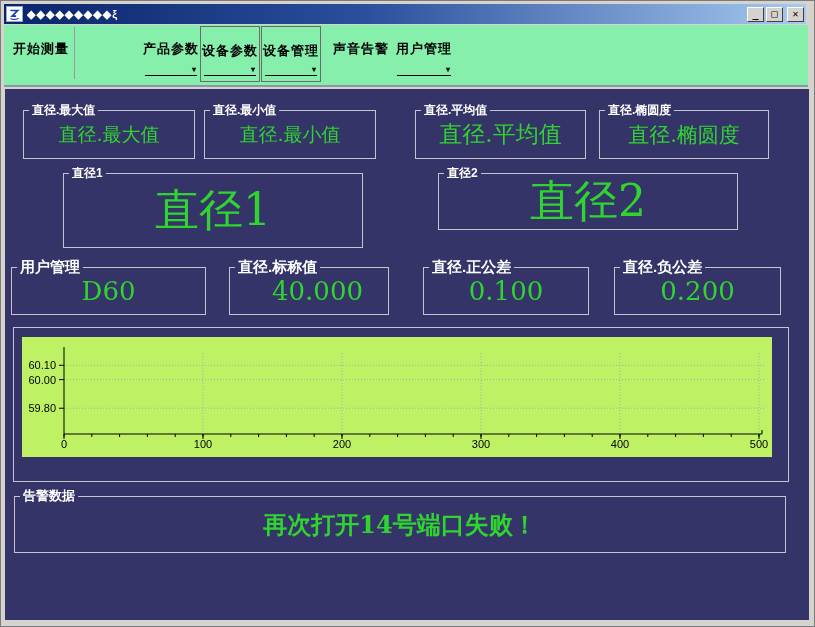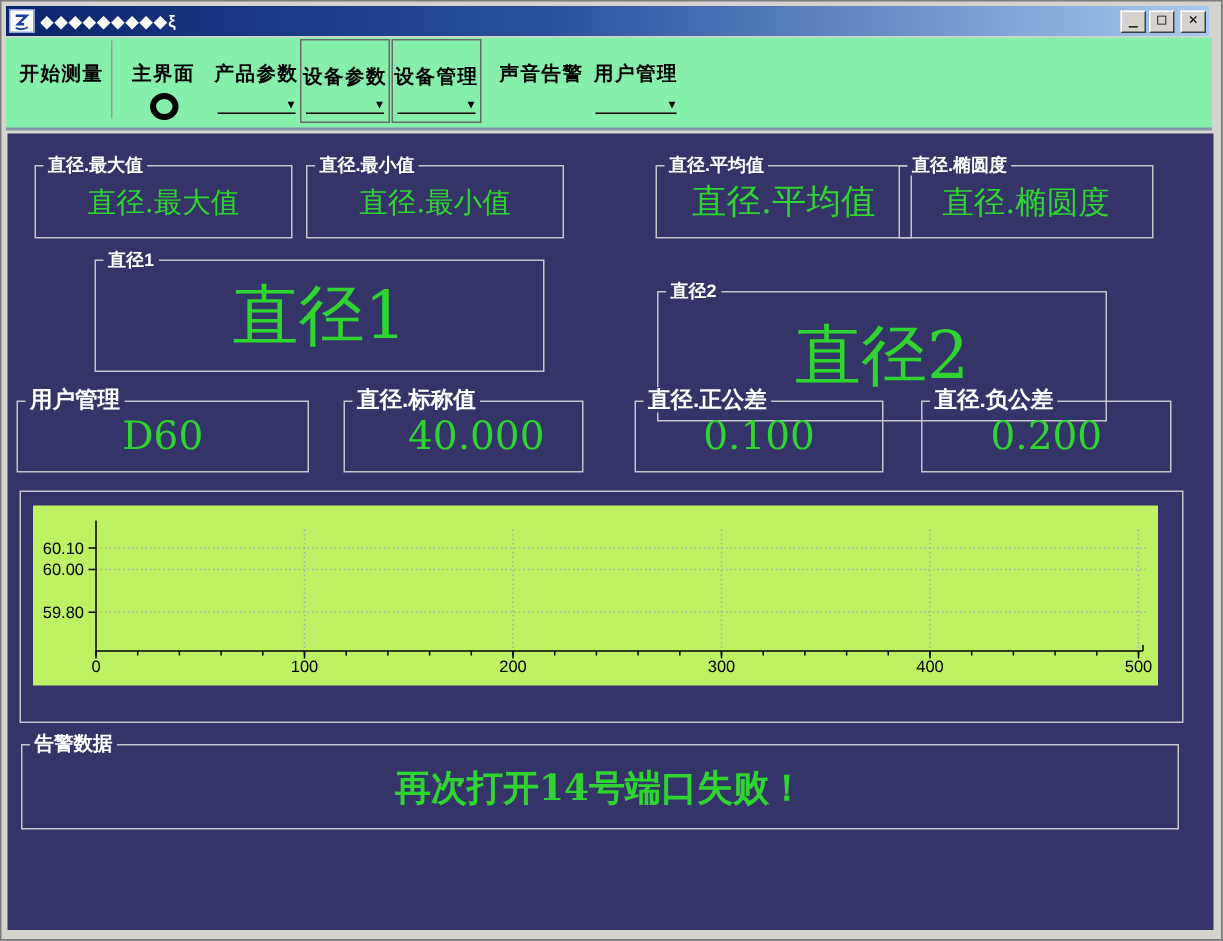--- a/index.html
+++ b/index.html
@@ -45,24 +45,24 @@
   .glabel{position:absolute;top:-8px;left:5px;background:#343468;padding:0 3px;
     color:#fff;font-weight:bold;font-size:12px;line-height:14px;white-space:nowrap;}
   .glabel-lg{font-size:15px;top:-10px;line-height:17px;}
   .gvalue{width:100%;height:100%;display:flex;align-items:center;justify-content:center;
     color:#30D430;font-family:"DejaVu Serif","Liberation Serif",serif;white-space:nowrap;}
   .v19{font-size:19px;} .v23{font-size:23px;} .v21{font-size:21px;}
   .v44{font-size:44px;} .v26{font-size:26px;} .v24{font-size:24px;font-weight:bold;text-align:center;}
   
   #f-max{left:22px;top:109px;width:172px;height:49px;}
   #f-min{left:203px;top:109px;width:172px;height:49px;}
-  #f-avg{left:436px;top:109px;width:171px;height:49px;}
+  #f-avg{left:414px;top:109px;width:171px;height:49px;}
   #f-oval{left:598px;top:109px;width:170px;height:49px;}
   #f-d1{left:62px;top:172px;width:300px;height:75px;text-align:right;}
-  #f-d2{left:437px;top:172px;width:300px;height:87px;margin-top:21px;}
+  #f-d2{left:437px;top:172px;width:300px;height:57px;}
   #f-model{left:10px;top:266px;width:195px;height:48px;}
   #f-nominal{left:228px;top:266px;width:160px;height:48px;padding-left:17px;}
   #f-pos{left:422px;top:266px;width:166px;height:48px;}
   #f-neg{left:613px;top:266px;width:167px;height:48px;}
   
   #chart-panel{left:12px;top:326px;width:776px;height:155px;}
   .chart-surface{position:absolute;left:8px;top:9px;width:750px;height:120px;background:#bef264;}
   #chart-svg .ax{stroke:#000;stroke-width:1;}
   #chart-svg .grid{stroke:#aaaaaa;stroke-width:1;stroke-dasharray:1 2;}
   #chart-svg text{font-family:"Liberation Sans",sans-serif;font-size:11px;fill:#000;}
@@ -88,24 +88,20 @@
       <button class="ctl">□</button>
       <button class="ctl close">✕</button>
     </span>
   </div>
 
   <div class="toolbar">
     <button class="tbtn" style="left:6px;width:62px;">
       <span>开始测量</span>
     </button>
     <span class="tb-sep"></span>
-    <button class="tbtn" style="left:74px;width:62px;">
-      <span>主界面</span>
-      <span class="circle-icon"></span>
-    </button>
     <button class="tbtn" style="left:138px;width:58px;">
       <span>产品参数</span>
       <span class="dd">
         <span class="ddarrow">▾</span>
       </span>
     </button>
     <button class="tbtn boxed" style="left:196px;width:60px;">
       <span>设备参数</span>
       <span class="dd">
         <span class="ddarrow">▾</span>

